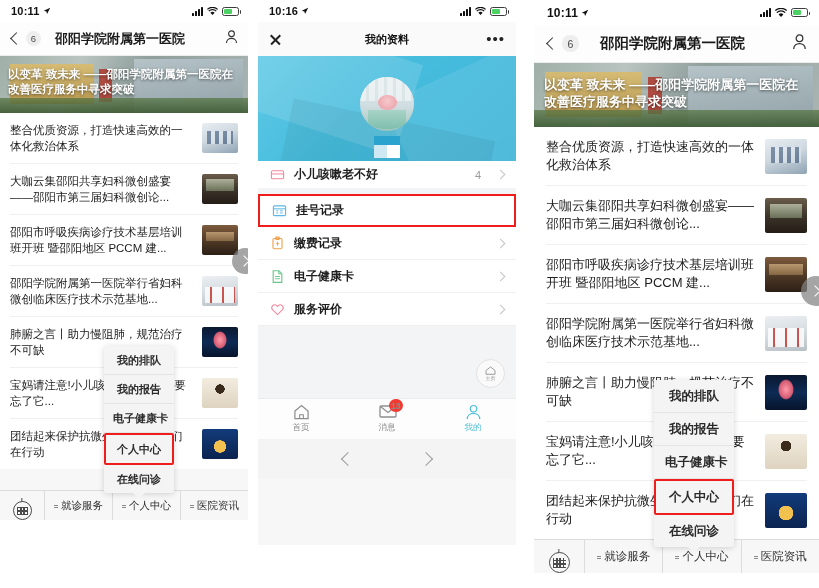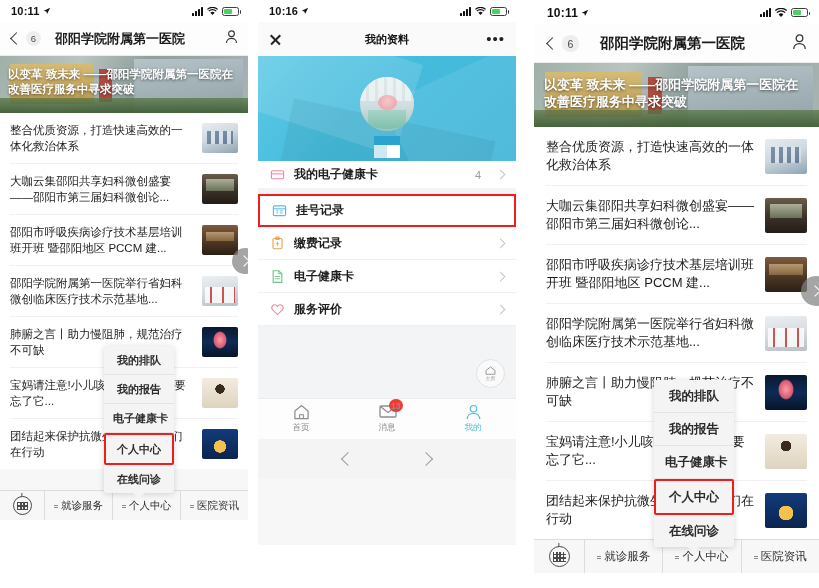--- a/index.html
+++ b/index.html
@@ -104,21 +104,21 @@
   .popmenu::after{content:"";position:absolute;left:50%;bottom:-6px;margin-left:-6px;
     border-left:6px solid transparent;border-right:6px solid transparent;border-top:6px solid #f4f4f4;}
   .pm-item{font-size:11px;color:#2b2b2b;text-align:center;padding:6.5px 9px;
     border-bottom:1px solid #e4e4e4;white-space:nowrap;}
   .p3 .pm-item{font-size:12.5px;padding:7.5px 11px;}
   .pm-item:last-child{border-bottom:none;}
   .pm-item.sel{border:2px solid #f01d1d;border-radius:2px;box-sizing:border-box;background:#f4f4f4;}
 
   
   .wxbar{position:absolute;left:0;right:0;bottom:0;height:29px;background:#f7f7f7;
-    border-top:1px solid #dcdcdc;display:flex;align-items:center;}
+    border-top:1px solid #dcdcdc;display:flex;align-items:flex-end;}
   .p3 .wxbar{height:33px;}
   .wx-kb{width:44px;display:flex;align-items:center;justify-content:center;}
   .p3 .wx-kb{width:50px;}
   .kbicon{width:17px;height:17px;border:1.4px solid #4a4a4a;border-radius:50%;position:relative;}
   .p3 .kbicon{width:19px;height:19px;}
   .kbicon::before{content:"";position:absolute;left:50%;top:-4px;width:1.3px;height:4px;background:#4a4a4a;transform:translateX(-50%);}
   .kbicon i{position:absolute;left:3px;right:3px;top:4.5px;bottom:4px;
     background:repeating-linear-gradient(90deg,#4a4a4a 0 1.4px,transparent 1.4px 3.2px),
                repeating-linear-gradient(0deg,#4a4a4a 0 1.3px,transparent 1.3px 3.4px);}
   .wx-item{flex:1;text-align:center;font-size:10.5px;color:#2e2e2e;
@@ -359,21 +359,21 @@
         <div class="c"></div>
       </div>
     </div>
 
     <div class="mlist">
       <div class="mrow first">
         <svg class="mrow-ico" viewBox="0 0 16 16">
           <rect x="1.5" y="4" width="13" height="8.5" rx="1.4" fill="none" stroke="#f08a9e" stroke-width="1.2"></rect>
           <path d="M1.5 7.4h13" stroke="#f08a9e" stroke-width="1.1"></path>
         </svg>
-        <span class="mrow-label">我的电子健康卡</span>
+        <span class="mrow-label">小儿咳嗽老不好</span>
         <span class="mrow-val">4</span>
         <span class="chev-r"></span>
       </div>
 
       <div class="mrow hl">
         <svg class="mrow-ico" viewBox="0 0 16 16">
           <rect x="1.5" y="3" width="13" height="10.5" rx="1.3" fill="none" stroke="#5bb8e6" stroke-width="1.2"></rect>
           <path d="M1.5 6.2h13" stroke="#5bb8e6" stroke-width="1.1"></path>
           <path d="M4.6 8.3h2M8.6 8.3h2.8M4.6 10.6h2M8.6 10.6h2.8" stroke="#5bb8e6" stroke-width="1"></path>
         </svg>

